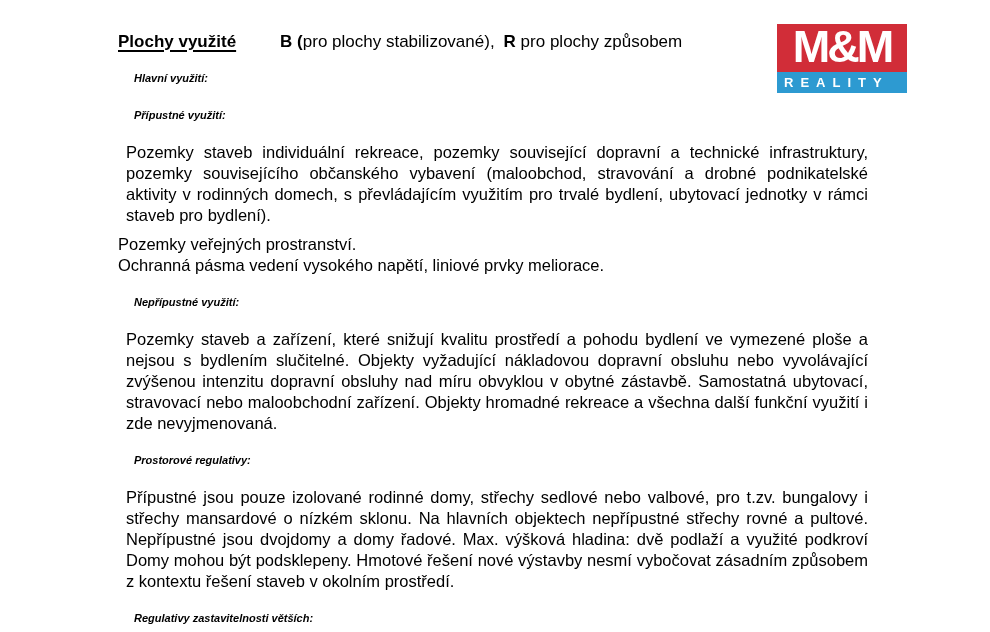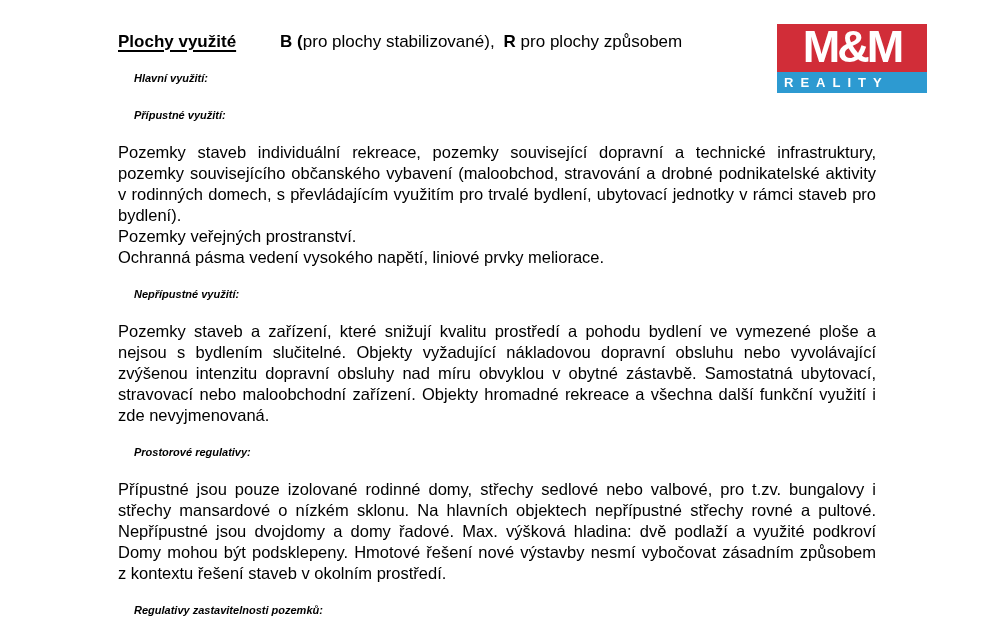--- a/index.html
+++ b/index.html
@@ -14,21 +14,21 @@
     background: #ffffff;
     overflow: hidden;
     font-family: "Liberation Sans", sans-serif;
     color: #000000;
   }
   
   .logo {
     position: absolute;
     left: 777px;
     top: 24px;
-    width: 150px;
+    width: 130px;
   }
   .logo-top {
     height: 48px;
     background: #d12d38;
     color: #ffffff;
     font-weight: bold;
     font-size: 45px;
     line-height: 46px;
     text-align: center;
     letter-spacing: -3px;
@@ -68,21 +68,21 @@
   .spacer-lg { display: inline-block; width: 44px; }
   .spacer-sm { display: inline-block; width: 9px; }
   .section-heading {
     margin: 16px;
     font-size: 11px;
     line-height: 21px;
     font-weight: bold;
     font-style: italic;
   }
   .body-text {
-    margin: 0;
+    margin: 8px;
     text-align: justify;
   }
   .plain-line {
     margin: 0;
     text-align: left;
   }
   sup.sq {
     font-size: 11px;
     line-height: 0;
   }
@@ -108,16 +108,16 @@
     <p class="plain-line">Pozemky veřejných prostranství.</p>
 
     <p class="plain-line">Ochranná pásma vedení vysokého napětí, liniové prvky meliorace.</p>
 
     <h3 class="section-heading">Nepřípustné využití:</h3>
     <p class="body-text">Pozemky staveb a zařízení, které snižují kvalitu prostředí a pohodu bydlení ve vymezené ploše a nejsou s bydlením slučitelné. Objekty vyžadující nákladovou dopravní obsluhu nebo vyvolávající zvýšenou intenzitu dopravní obsluhy nad míru obvyklou v&nbsp;obytné zástavbě. Samostatná ubytovací, stravovací nebo maloobchodní zařízení. Objekty hromadné rekreace a všechna další funkční využití i zde nevyjmenovaná.</p>
 
     <h3 class="section-heading">Prostorové regulativy:</h3>
     <p class="body-text">Přípustné jsou pouze izolované rodinné domy, střechy sedlové nebo valbové, pro t.zv. bungalovy i střechy mansardové o nízkém sklonu. Na hlavních objektech nepřípustné střechy rovné a pultové. Nepřípustné jsou dvojdomy a domy řadové. Max. výšková hladina: dvě podlaží a využité podkroví Domy mohou být podsklepeny. Hmotové řešení nové výstavby nesmí vybočovat zásadním způsobem z&nbsp;kontextu řešení staveb v&nbsp;okolním prostředí.</p>
 
-    <h3 class="section-heading">Regulativy zastavitelnosti pozemků:</h3>
+    <h3 class="section-heading">Regulativy zastavitelnosti větších:</h3>
 
   </div>
 </div>
 
 </body></html>

